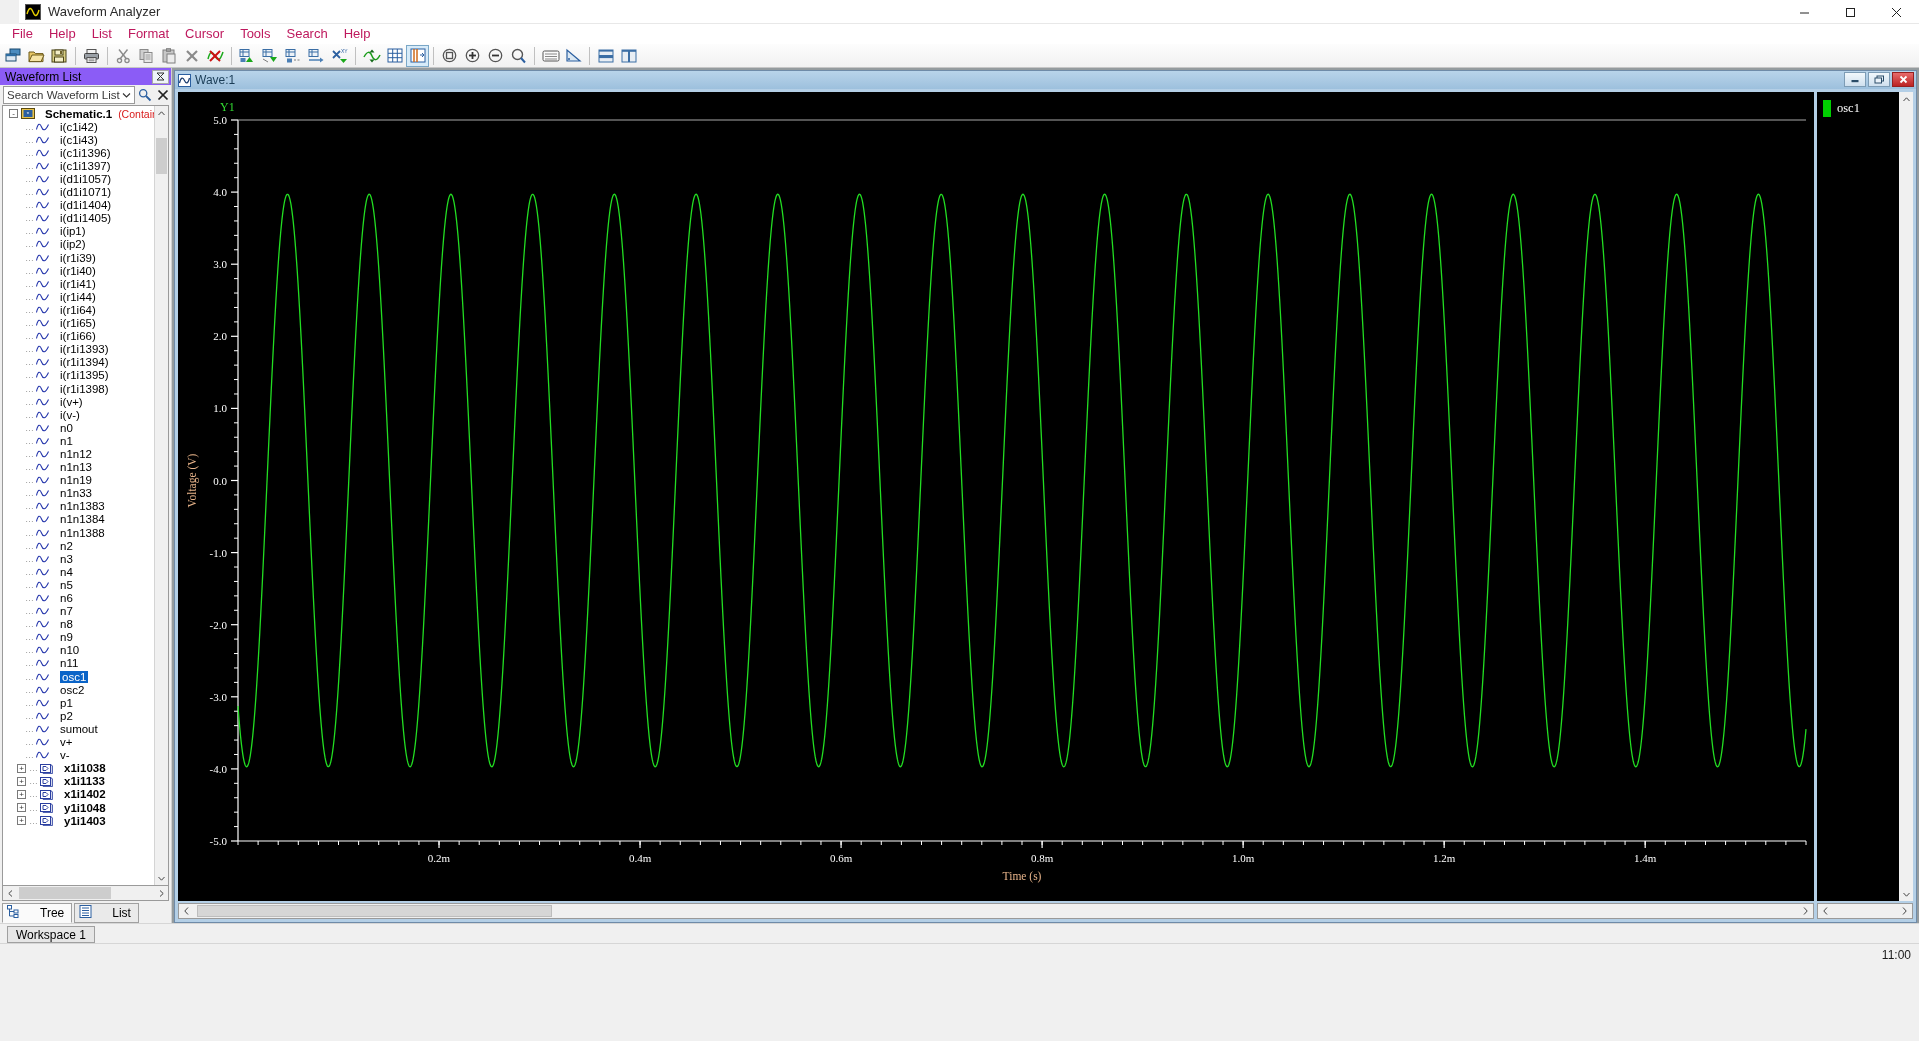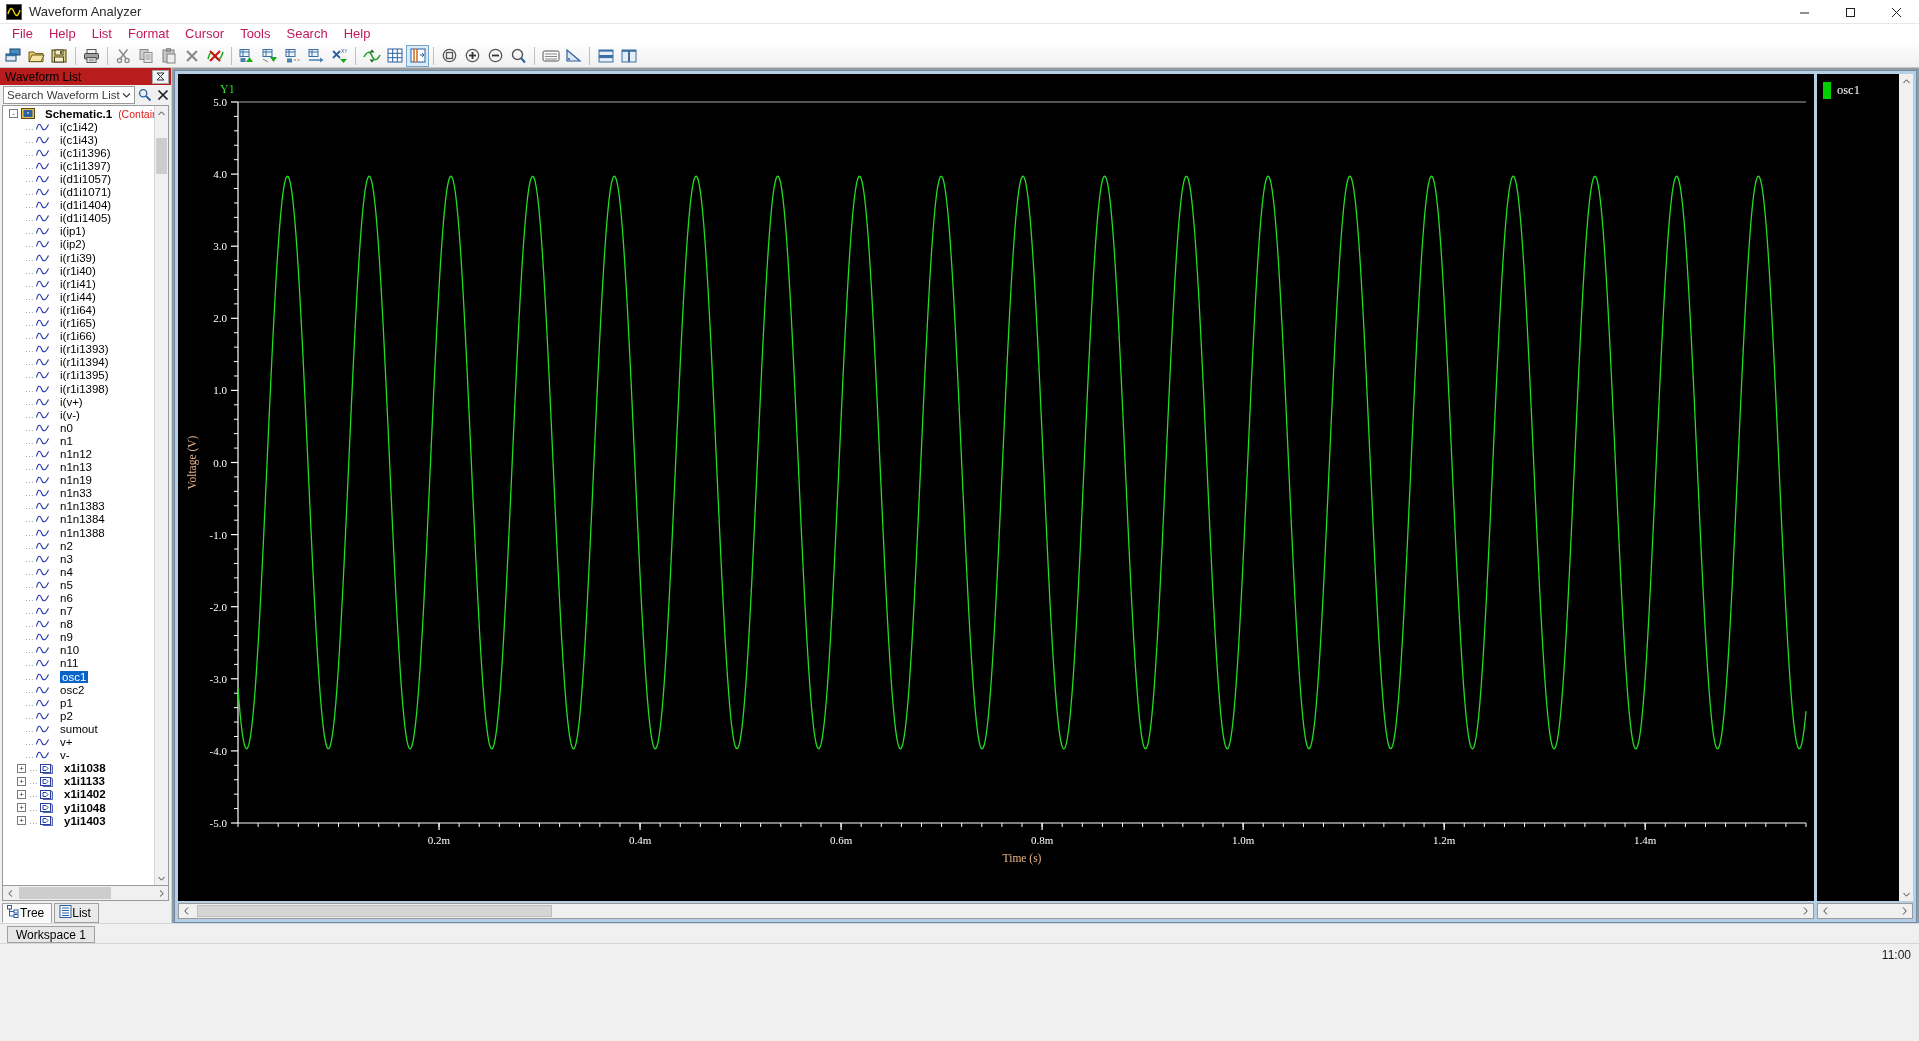--- a/index.html
+++ b/index.html
@@ -14,20 +14,21 @@
   * { box-sizing: border-box; }
 
   
   .titlebar {
     height: 24px;
     background: #ffffff;
     display: flex;
     align-items: center;
     border-bottom: 1px solid #e8e8e8;
     position: relative;
+    margin-left: 19px;
   }
   .titlebar .app-icon {
     width: 16px; height: 16px;
     margin-left: 6px; margin-right: 7px;
     background: #000;
     border: 1px solid #555;
     position: relative;
     flex: none;
   }
   .titlebar .app-icon svg { display:block; }
@@ -104,21 +105,21 @@
     background: #f0f0f0;
     border-right: 1px solid #d0d0d0;
     flex: none;
   }
   .panel-header {
     height: 17px;
     display: flex;
     align-items: center;
     justify-content: space-between;
     padding: 0 2px 0 5px;
-    background: #b91c1c;
+    background: #8b5cf6;
   }
   .panel-header .ph-title {
     font-size: 12px; color: #000;
   }
   .ph-close {
     width: 17px; height: 14px;
     border: 1px solid #a8a8a8;
     background: #eef3f8;
     display: flex; align-items: center; justify-content: center;
     font-size: 9px; color: #333;
@@ -249,21 +250,21 @@
     height: 22px;
     display: flex;
     align-items: flex-end;
     padding-left: 2px;
     gap: 2px;
     background: #f0f0f0;
   }
   .ltab {
     height: 20px;
     padding: 0 7px 0 4px;
-    display: flex; align-items: center; gap: 0;
+    display: flex; align-items: center; gap: 20px;
     border: 1px solid #a0a0a0;
     background: #eaeaea;
     font-size: 12px;
   }
   .ltab.active { background: #fafafa; border-bottom-color: #fafafa; }
 
   
   .mdi-area {
     flex: 1;
     background: #949b9e;
@@ -1278,20 +1279,48 @@
           </svg>
         </span>
         <span>List</span>
       </div>
     </div>
   </div>
 
   <div class="mdi-area">
     <div class="wave-window">
 
+      <div class="ww-titlebar">
+        <span class="ww-icon">
+          <svg width="13" height="13" viewBox="0 0 13 13">
+            <rect x="0.5" y="0.5" width="12" height="12" fill="#fff" stroke="#2b5fa0"></rect>
+            <path d="M1.5 9 C3 3, 5 3, 6.5 6.5 C8 10, 10 10, 11.5 4" stroke="#1a3c6e" fill="none" stroke-width="1.2"></path>
+          </svg>
+        </span>
+        <span class="ww-title">Wave:1</span>
+        <div class="ww-btns">
+          <div class="ww-btn">
+            <svg width="10" height="9" viewBox="0 0 10 9">
+                <rect x="1.5" y="5" width="7" height="2.2" fill="#2a4c68"></rect>
+              </svg>
+          </div>
+          <div class="ww-btn">
+            <svg width="11" height="9" viewBox="0 0 11 9">
+              <rect x="3" y="1" width="6.5" height="5" fill="none" stroke="#2a4c68"></rect>
+              <rect x="1" y="3" width="6.5" height="5" fill="#eaf2f9" stroke="#2a4c68"></rect>
+            </svg>
+          </div>
+          <div class="ww-btn close">
+            <svg width="11" height="9" viewBox="0 0 11 9">
+              <line x1="2.5" y1="1.5" x2="8.5" y2="7.5" stroke="#fff" stroke-width="1.8"></line>
+              <line x1="8.5" y1="1.5" x2="2.5" y2="7.5" stroke="#fff" stroke-width="1.8"></line>
+            </svg>
+          </div>
+        </div>
+      </div>
 
       <div class="ww-body">
 
         <div class="plot-col">
           <div class="plot-area" id="plot-area" style="background: rgb(0, 0, 0);">
               <svg width="1636" height="809" viewBox="0 0 1636 809" style="display:block">
                 <rect width="1636" height="809" fill="undefined"></rect>
                 <line x1="60" y1="28" x2="60" y2="749" stroke="#ffffff" stroke-width="1.2"></line>
                 <line x1="60" y1="749" x2="1628" y2="749" stroke="#ffffff" stroke-width="1.2"></line>
                 <line x1="60" y1="28" x2="1628" y2="28" stroke="#a8a8a8" stroke-width="1"></line>

